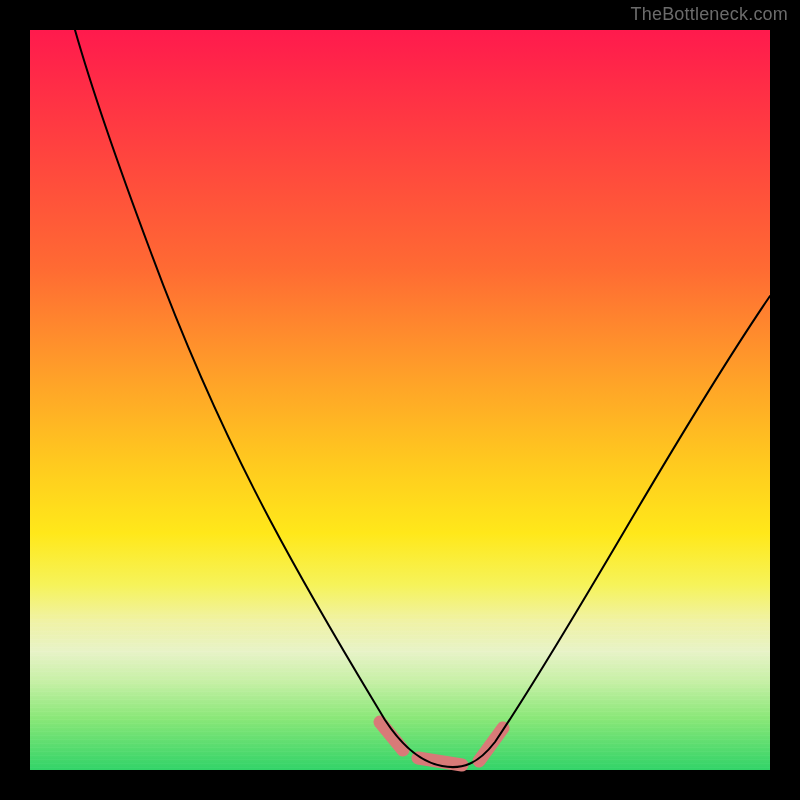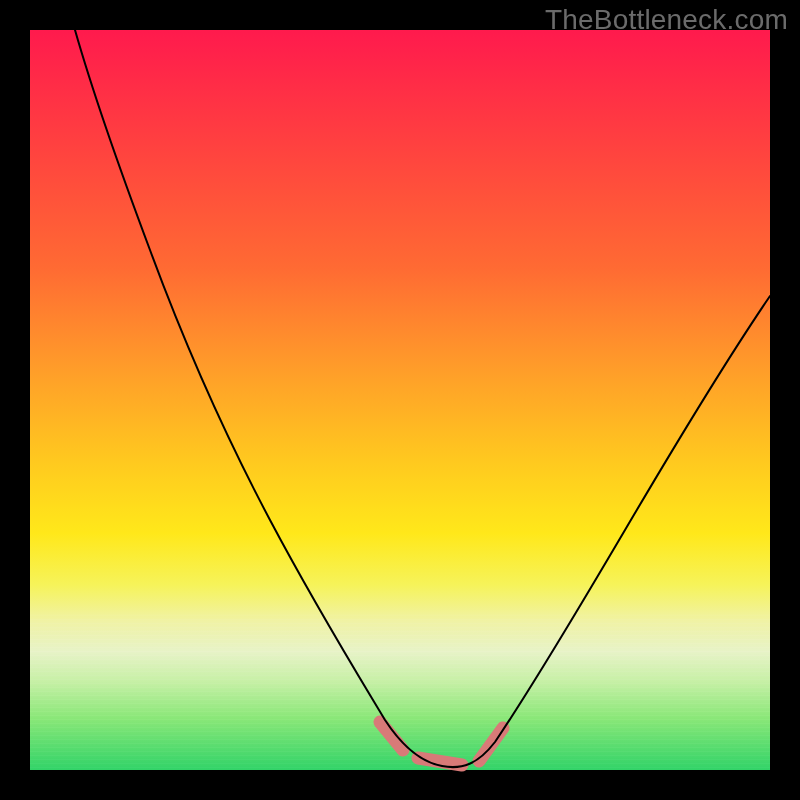--- a/index.html
+++ b/index.html
@@ -40,21 +40,21 @@
       #c8f0a8 88%,
       #8ce87a 93%,
       #33d46a 100%
     );
   }
   .watermark {
     position: absolute;
     top: 4px;
     right: 12px;
     color: #6b6b6b;
-    font-size: 28px;
+    font-size: 18px;
     letter-spacing: 0.2px;
     user-select: none;
   }
   svg.curve {
     position: absolute;
     left: 0;
     top: 0;
     width: 740px;
     height: 740px;
     overflow: visible;

